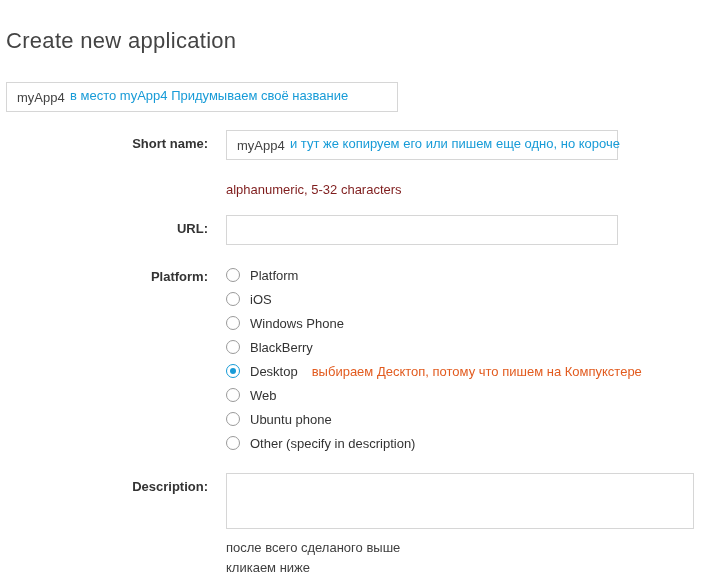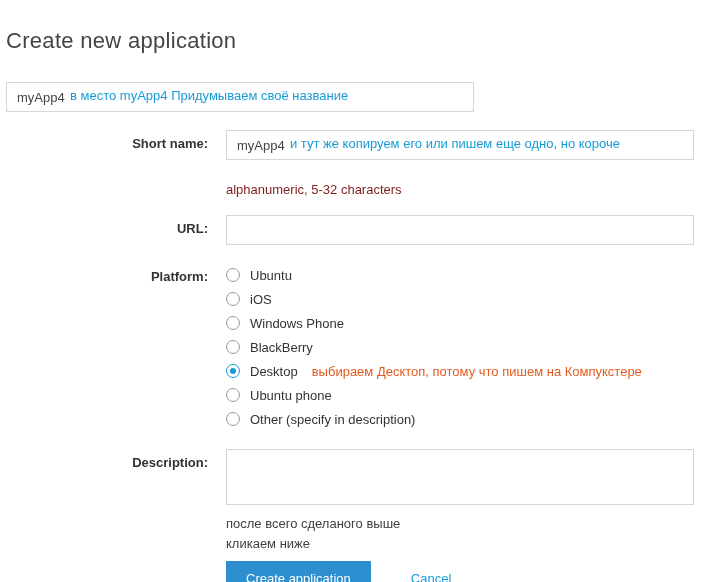--- a/index.html
+++ b/index.html
@@ -33,21 +33,21 @@
     font-weight: 700;
     color: #333;
     flex-shrink: 0;
   }
   .field {
     flex: 1;
     min-width: 0;
   }
   .inputwrap {
     position: relative;
-    width: 468px;
+    width: 392px;
   }
   input.text {
     width: 100%;
     height: 30px;
     border: 1px solid #d6d6d6;
     padding: 4px 10px;
     font-family: inherit;
     font-size: 13px;
     color: #444;
     background: #fff;
@@ -171,41 +171,45 @@
     </div>
   </div>
 </div>
 
 <div class="row">
   <div class="label">Platform:</div>
   <div class="field">
     <div class="radiolist" id="platform-list">
         <div class="radioitem">
           <span class="radio"></span>
-          <span>Ubuntu</span>
+          <span>Platform</span>
         </div>
         <div class="radioitem">
           <span class="radio"></span>
           <span>iOS</span>
         </div>
         <div class="radioitem">
           <span class="radio"></span>
           <span>Windows Phone</span>
         </div>
         <div class="radioitem">
           <span class="radio"></span>
           <span>BlackBerry</span>
         </div>
         <div class="radioitem">
           <span class="radio on"></span>
           <span>Desktop</span>
           <span class="annot">выбираем Десктоп, потому что пишем на Компукстере</span>
         </div>
         <div class="radioitem">
           <span class="radio"></span>
+          <span>Web</span>
+        </div>
+        <div class="radioitem">
+          <span class="radio"></span>
           <span>Ubuntu phone</span>
         </div>
         <div class="radioitem">
           <span class="radio"></span>
           <span>Other (specify in description)</span>
         </div>
       </div>
   </div>
 </div>
 

